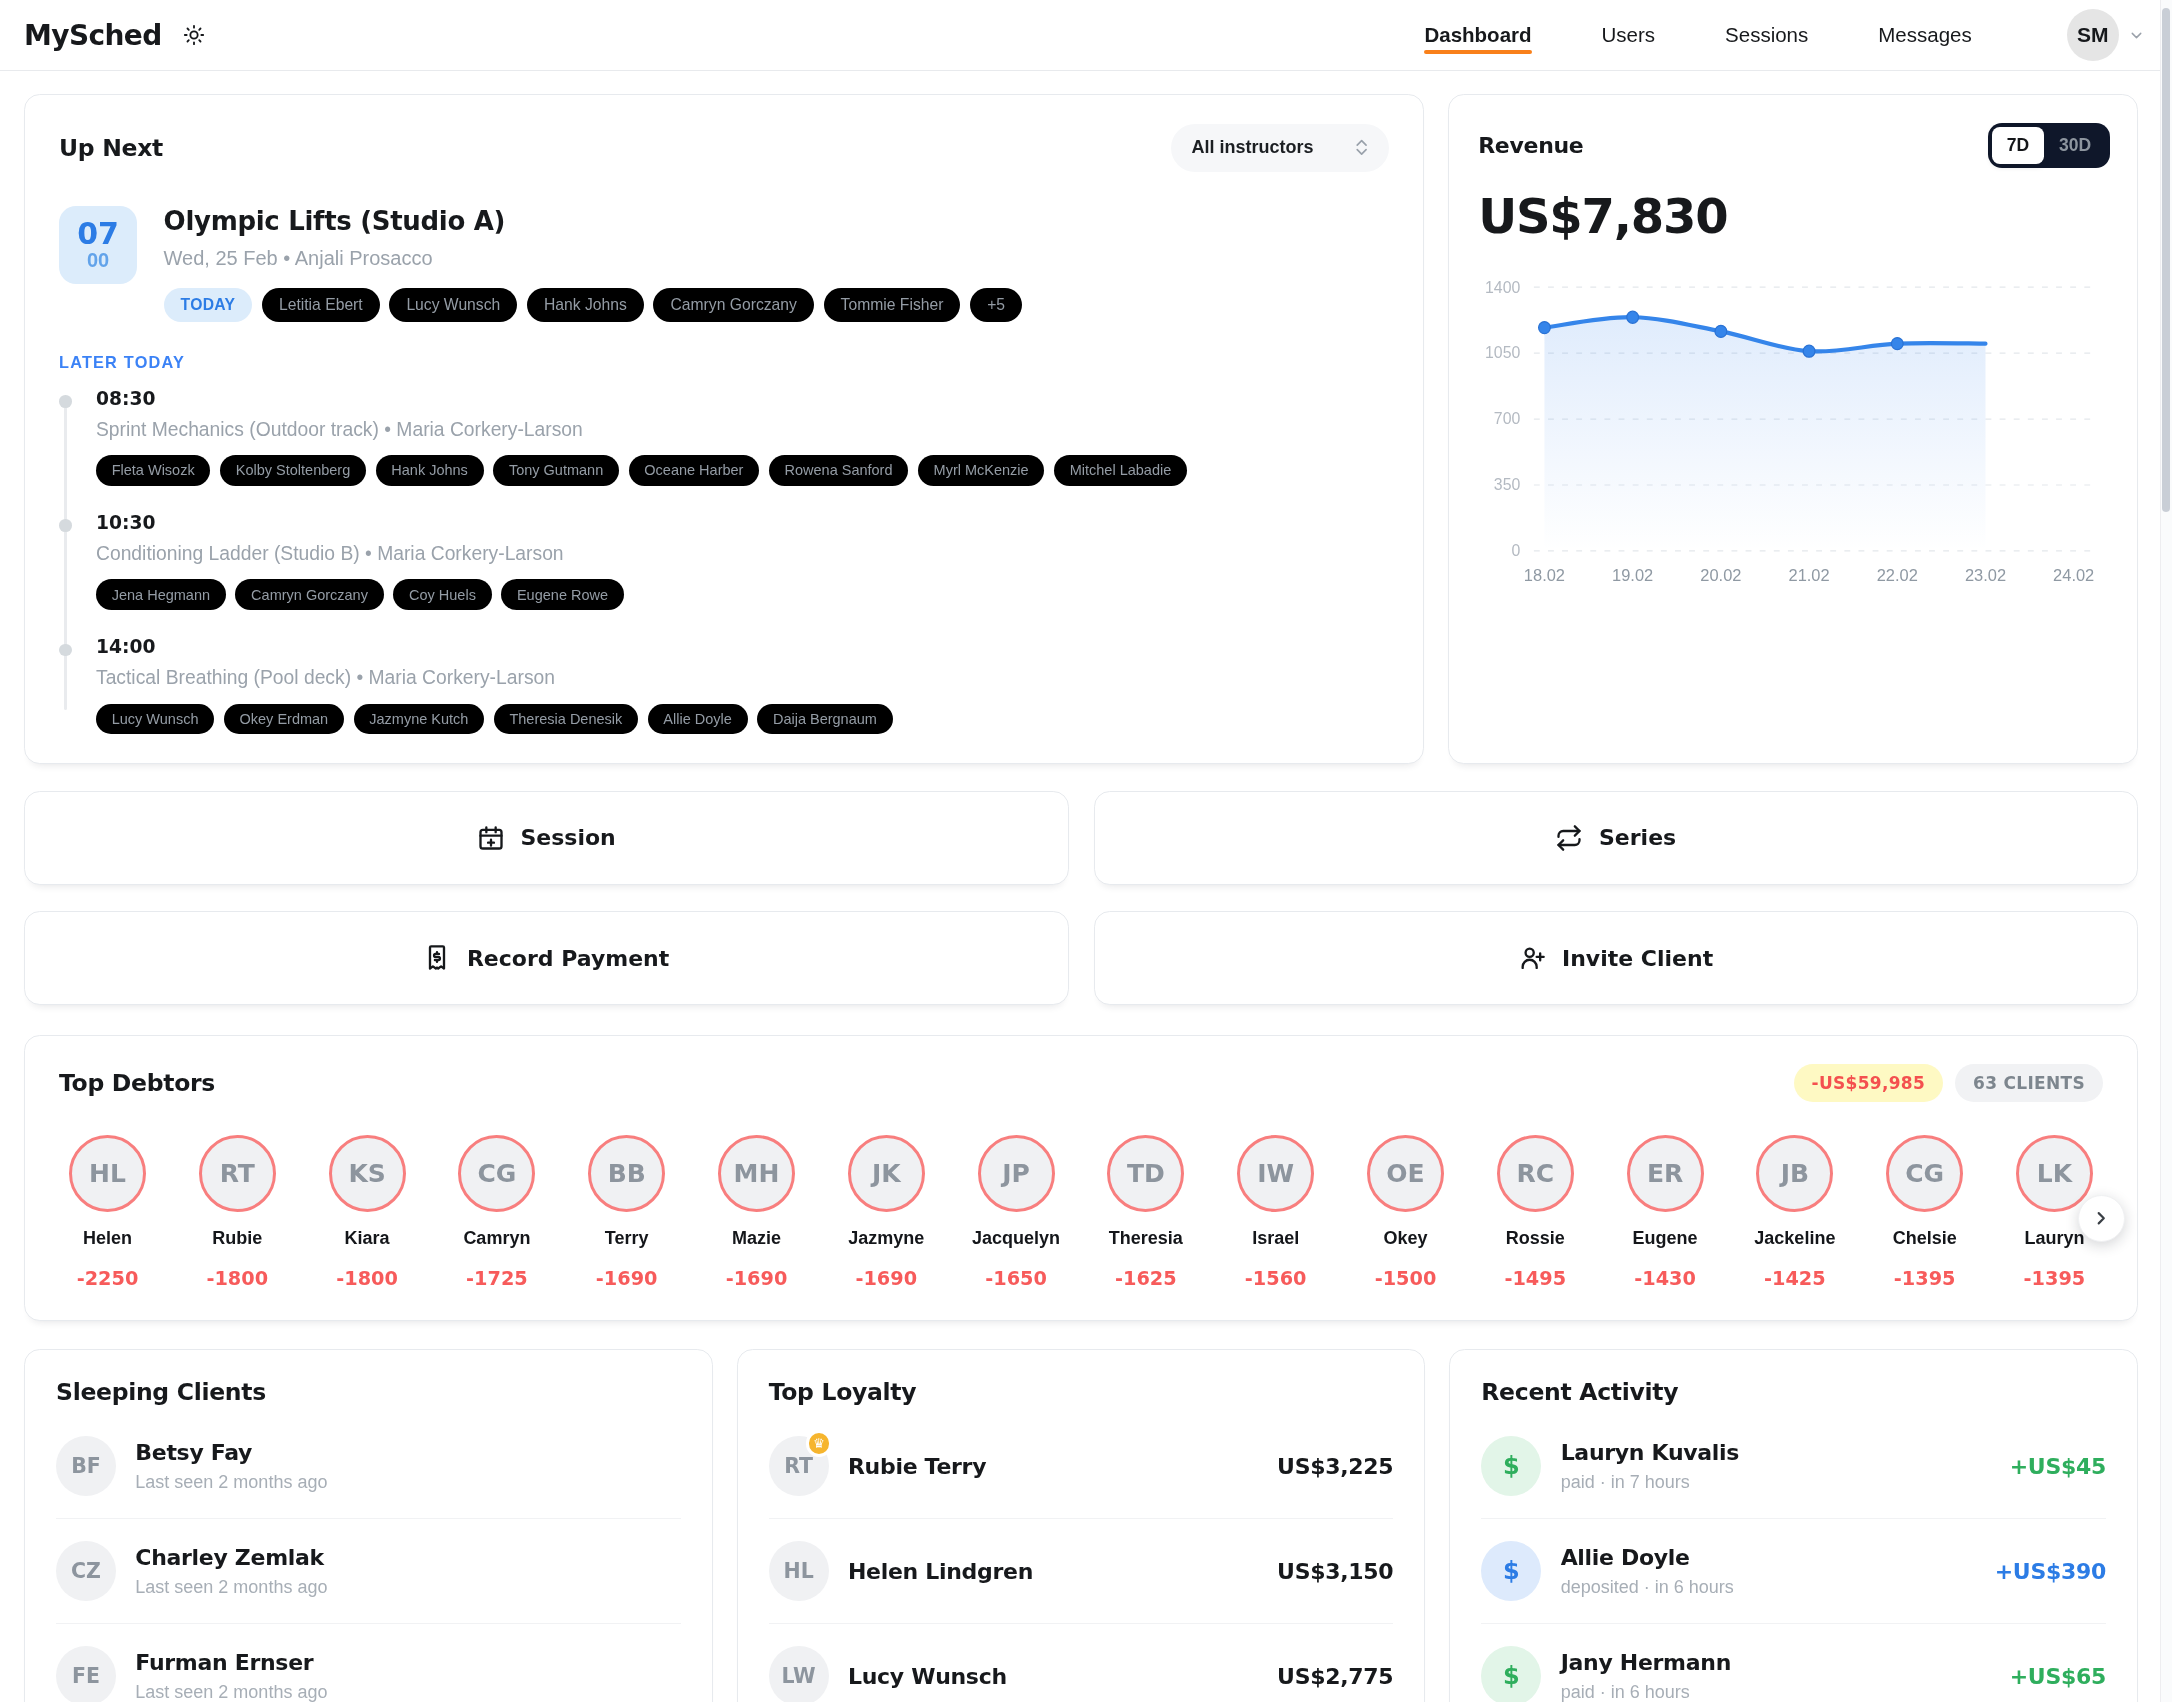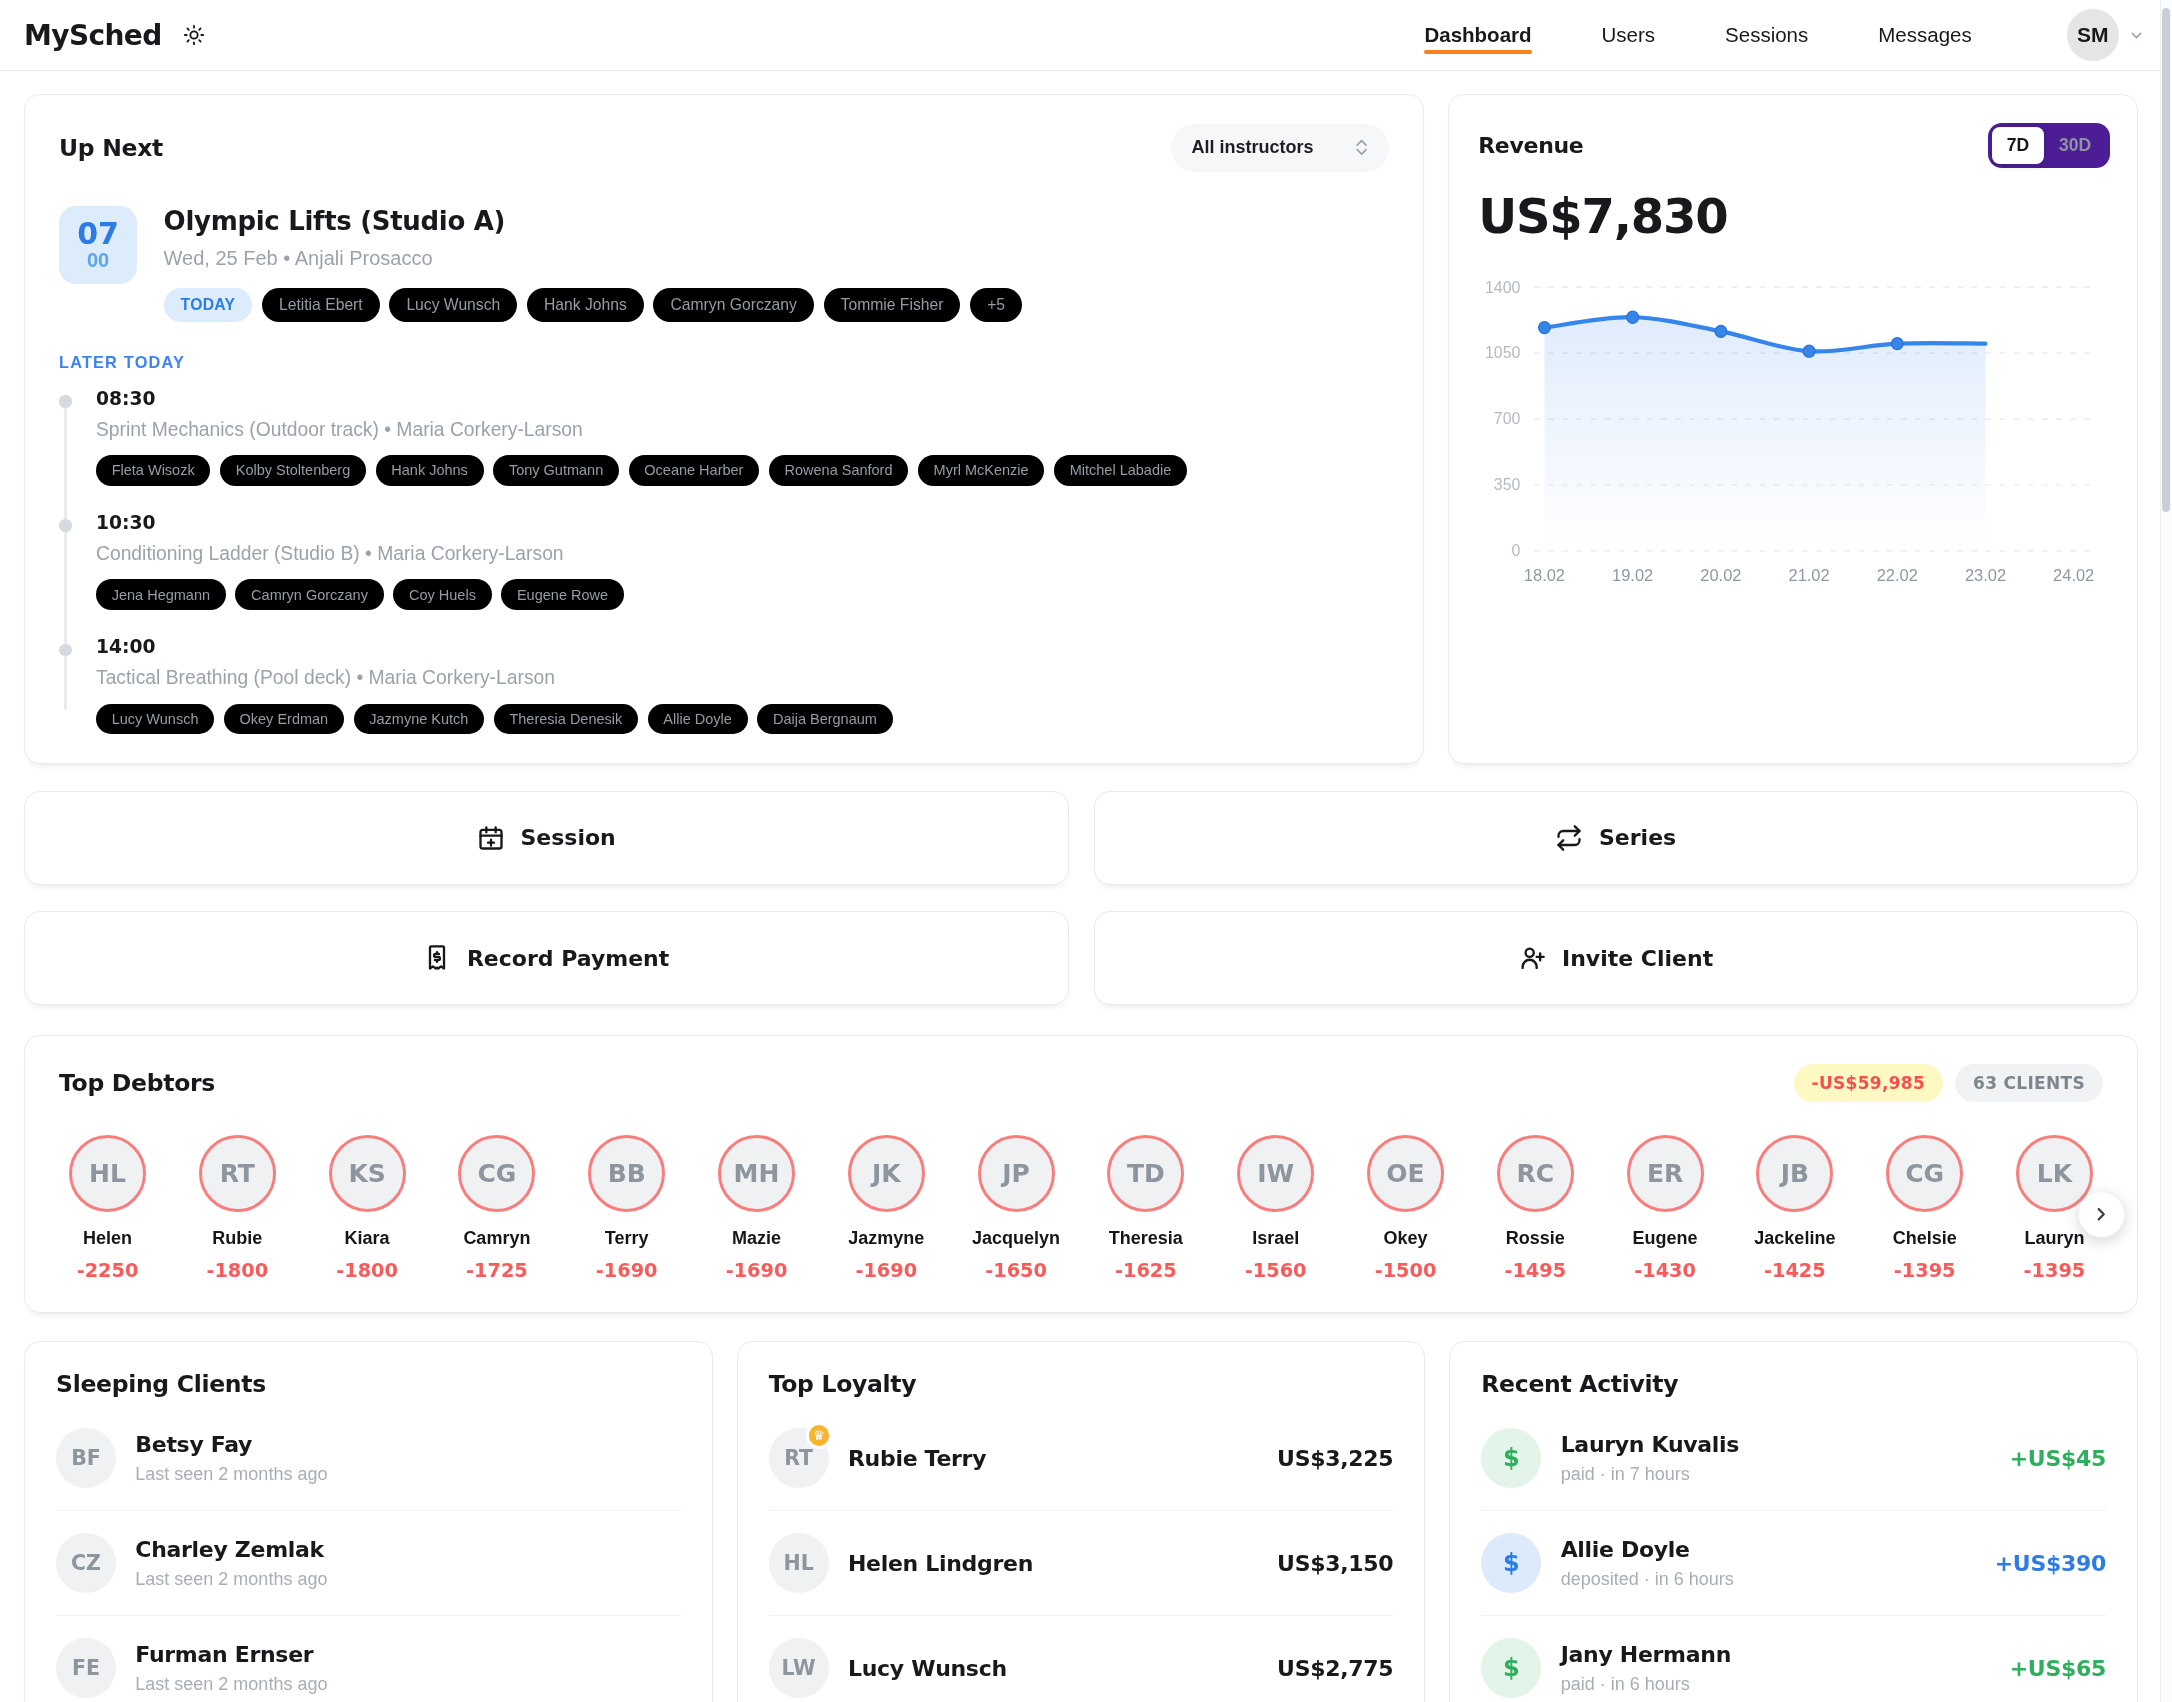--- a/index.html
+++ b/index.html
@@ -84,21 +84,21 @@
     background:#d5dade;
   }
   .later-time { font-family:"DejaVu Sans",sans-serif; font-weight:800; font-size: 18.7px; }
   .later-title { font-size: 19.3px; color:#9aa2ab; margin-top: 9.7px; }
   .later-tags { margin-top: 14.5px; }
   .later-tags .tag { font-size: 14.5px; padding: 7.2px 15.7px; }
 
   
   .revenue { padding: 28px 26.6px 17px 29px; display:flex; flex-direction:column; }
   .rev-title { font-size: 22px; }
-  .toggle { display:flex; background:#4c1d95; border-radius: 14px; padding: 4.2px; }
+  .toggle { display:flex; background:#0f172a; border-radius: 14px; padding: 4.2px; }
   .toggle .opt { font-size: 17.5px; font-weight: 700; color:#8d959e; padding: 7.8px 15px; border-radius: 7.8px; cursor:pointer; }
   .toggle .opt.active { background:#fff; color:#141619; box-shadow: 0 1.8px 6px rgba(20,25,40,.18); }
   .rev-total { font-family:"DejaVu Sans",sans-serif; font-weight: 800; font-size: 48px; letter-spacing: -1.2px; margin-top: 20.5px; }
   .rev-chart-wrap { margin-top: 28px; flex: 1; }
   #rev-chart { width: 100%; height: 314px; display:block; }
   #rev-chart .grid { stroke:#e4e7eb; stroke-width:2; stroke-dasharray: 10 14; }
   #rev-chart .ylab { font-size: 27px; fill:#b4bac2; font-family:"Liberation Sans",sans-serif; }
   #rev-chart .xlab { font-size: 28px; fill:#8f99a3; font-family:"Liberation Sans",sans-serif; }
   #rev-chart .line { fill:none; stroke:#3585ea; stroke-width:7; stroke-linecap:round; stroke-linejoin:round; }
   #rev-chart .dot { fill:#3585ea; stroke:#2a72d4; stroke-width:2; }
@@ -118,21 +118,21 @@
   .badge-gray { background:#f1f2f4; color:#7d868e; }
   .debtor-row { display:flex; justify-content: space-between; margin-top: 33px; overflow:hidden; }
   .debtor { width: 97px; flex: 0 0 auto; text-align:center; cursor:pointer; }
   .debtor-avatar {
     width: 77px; height: 77px; margin: 0 auto; border-radius: 50%;
     background:#f0f1f3; border: 3.6px solid #f87e7e;
     display:flex; align-items:center; justify-content:center;
   }
   .debtor-initials { font-family:"DejaVu Sans",sans-serif; font-size: 25px; font-weight: 700; color:#8d959e; }
   .debtor-name { font-size: 18px; font-weight: 600; color:#14161a; margin-top: 15.7px; white-space:nowrap; }
-  .debtor-amt { font-family:"DejaVu Sans",sans-serif; font-size: 19.3px; font-weight: 800; color:#f75b5b; margin-top: 10px; }
+  .debtor-amt { font-family:"DejaVu Sans",sans-serif; font-size: 19.3px; font-weight: 800; color:#f75b5b; margin-top: 18px; }
   .scroll-btn {
     position:absolute; right: 12px; top: 56%; width: 47px; height: 47px; border-radius:50%;
     background:#fff; box-shadow: 0 3.6px 13.3px rgba(20,25,40,.18); border: 0.6px solid #f0f1f3;
     display:flex; align-items:center; justify-content:center; cursor:pointer;
   }
 
   
   .list-card { padding: 28px 31px 24px; display:flex; flex-direction:column; min-height: 531px; }
   .list-rows { margin-top: 8.4px; }
   .lrow {

